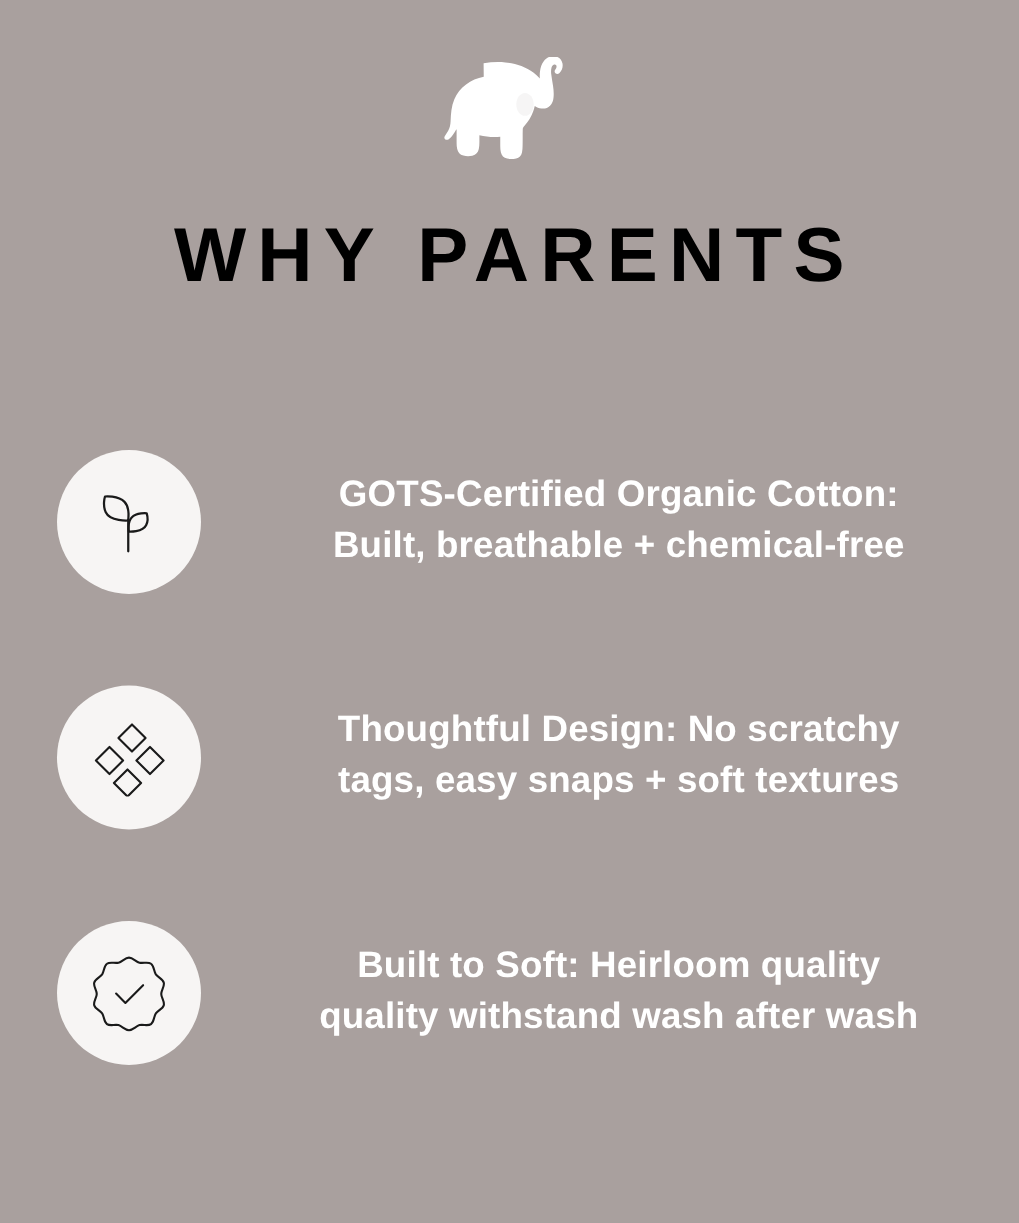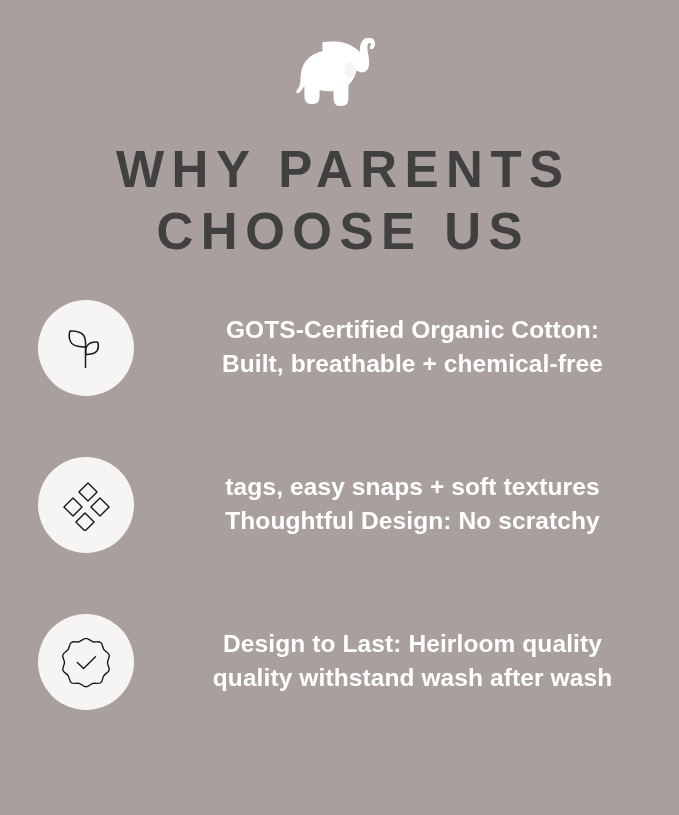--- a/index.html
+++ b/index.html
@@ -38,21 +38,21 @@
     display: block;
   }
 
   
   .heading {
     position: absolute;
     top: 139px;
     left: 0;
     width: 679px;
     text-align: center;
-    color: #404040;
+    color: #000000;
     font-size: 51px;
     font-weight: 700;
     letter-spacing: 7.5px;
     line-height: 62px;
     text-indent: 7.5px;
   }
   .heading .line { display: block; white-space: nowrap; }
 
   
   .features {
@@ -103,21 +103,20 @@
 
   <div class="logo-wrap">
     <svg class="logo-mark" viewBox="0 0 92 70" aria-hidden="true">
       <path fill="#ffffff" d="M28.5 13.2c-8.6 1.5-16.3 7.2-19.6 14.9-2.0 4.7-2.3 9.6-2.5 14.7-0.1 2.3-0.5 4.4-1.6 6.4-0.7 1.3-1.6 2.4-2.3 3.7-0.5 1.0-0.3 1.9 0.7 2.2 1.1 0.4 2.0-0.3 2.8-1.0 1.4-1.3 2.4-2.9 3.4-4.5 0.3-0.5 0.6-1.0 1.0-1.4 0.0 3.1 0.0 6.1 0.0 9.2 0 1.3 0.1 2.6 0.4 3.9 0.5 2.3 1.8 3.8 4.1 4.4 2.0 0.5 4.0 0.5 6.0 0.1 2.4-0.5 3.8-2.0 4.3-4.4 0.3-1.5 0.4-3.0 0.4-4.5 0.0-1.6 0.0-3.2 0.0-4.8 4.6 1.1 9.2 1.4 13.9 1.0 0.0 2.1-0.0 4.1 0.0 6.2 0.0 1.4 0.1 2.8 0.4 4.2 0.5 2.3 1.9 3.7 4.2 4.2 2.0 0.4 4.0 0.4 6.0-0.1 2.1-0.5 3.4-1.9 3.9-4.0 0.3-1.4 0.4-2.9 0.4-4.4 0.1-3.6 0.0-7.3 0.1-10.9 0.0-0.9 0.3-1.6 0.9-2.2 2.7-2.9 4.8-6.1 6.1-9.9 0.4-1.2 0.7-2.4 1.0-3.6 1.4 0.9 2.8 1.5 4.4 1.7 2.2 0.3 4.2-0.2 5.8-1.8 1.5-1.5 2.1-3.4 2.3-5.4 0.3-2.6 0.1-5.2-0.3-7.8-0.4-2.6-0.9-5.2-1.2-7.8-0.2-1.5-0.2-3.0 0.2-4.5 0.2-0.8 0.6-1.5 1.4-1.9 0.6-0.3 1.2-0.2 1.6 0.3 0.4 0.5 0.4 1.1 0.2 1.7-0.2 0.6-0.6 1.1-0.9 1.6-0.5 0.9-0.3 1.8 0.5 2.3 0.8 0.5 1.8 0.3 2.5-0.4 1.7-1.7 2.4-3.8 2.0-6.2-0.5-2.8-2.5-4.6-5.3-4.9-3.0-0.3-5.4 0.9-7.2 3.3-1.5 2.0-2.2 4.3-2.5 6.7-0.2 1.6-0.2 3.2-0.1 4.8-1.3-1.4-2.6-2.7-4.1-3.8-5.6-4.2-12.0-6.3-18.9-6.9-4.9-0.4-9.7-0.2-14.5 0.6z"></path>
       <path fill="#a9a09e" fill-opacity="0.10" d="M56.0 24.0c3.2 0.0 5.8 3.4 5.8 7.6 0.0 4.2-2.6 7.6-5.8 7.6-3.2 0.0-5.8-3.4-5.8-7.6 0.0-4.2 2.6-7.6 5.8-7.6z"></path>
     </svg>
   </div>
 
   <h1 class="heading">
     <span class="line">WHY PARENTS</span>
-    <span class="line">CHOOSE US</span>
   </h1>
 
   <div class="features">
 
     <div class="feature-row">
       <div class="icon-circle">
         <svg width="54" height="54" viewBox="0 0 54 54" aria-hidden="true">
           <g fill="none" stroke="#1a1a1a" stroke-width="1.5" stroke-linecap="round" stroke-linejoin="round">
             <path d="M26.5 46.5 L26.5 25.5"></path>
             <path d="M26.5 26.0 C26.5 26.0 14.5 26.8 11.5 20.5 C9.2 15.7 11.0 10.0 11.0 10.0 C11.0 10.0 19.6 9.2 24.0 13.6 C27.8 17.4 26.5 26.0 26.5 26.0 Z"></path>
@@ -136,22 +135,22 @@
         <svg width="52" height="52" viewBox="0 0 52 52" aria-hidden="true">
           <g fill="none" stroke="#1a1a1a" stroke-width="1.4" stroke-linejoin="round">
             <rect x="21.6" y="6.6" width="12.8" height="12.8" transform="rotate(45 28 13)"></rect>
             <rect x="6.6" y="21.6" width="12.8" height="12.8" transform="rotate(45 13 28)"></rect>
             <rect x="33.6" y="21.6" width="12.8" height="12.8" transform="rotate(45 40 28)"></rect>
             <rect x="18.6" y="36.6" width="12.8" height="12.8" transform="rotate(45 25 43)"></rect>
           </g>
         </svg>
       </div>
       <div class="feature-text">
+        <span class="line">Thoughtful Design: No scratchy</span>
         <span class="line">tags, easy snaps + soft textures</span>
-        <span class="line">Thoughtful Design: No scratchy</span>
       </div>
     </div>
 
     <div class="feature-row">
       <div class="icon-circle">
         <svg width="58" height="58" viewBox="0 0 58 58" aria-hidden="true">
           <g fill="none" stroke="#1a1a1a" stroke-width="1.4" stroke-linecap="round" stroke-linejoin="round">
             <path d="M29.0 5.4
                      C31.5 5.4 33.6 8.1 36.0 8.8
                      C38.5 9.4 41.7 8.0 43.7 9.5
@@ -171,19 +170,19 @@
                      C7.5 27.1 5.2 24.5 5.8 22.1
                      C6.4 19.7 9.7 18.6 11.1 16.6
                      C12.5 14.5 12.2 11.0 14.3 9.5
                      C16.3 8.0 19.5 9.4 22.0 8.8
                      C24.4 8.1 26.5 5.4 29.0 5.4 Z"></path>
             <path d="M20.4 29.4 L26.6 35.6 L38.4 23.8"></path>
           </g>
         </svg>
       </div>
       <div class="feature-text">
-        <span class="line">Design to Last: Heirloom quality</span>
+        <span class="line">Built to Soft: Heirloom quality</span>
         <span class="line">quality withstand wash after wash</span>
       </div>
     </div>
 
   </div>
 </div>
 
 </body></html>

